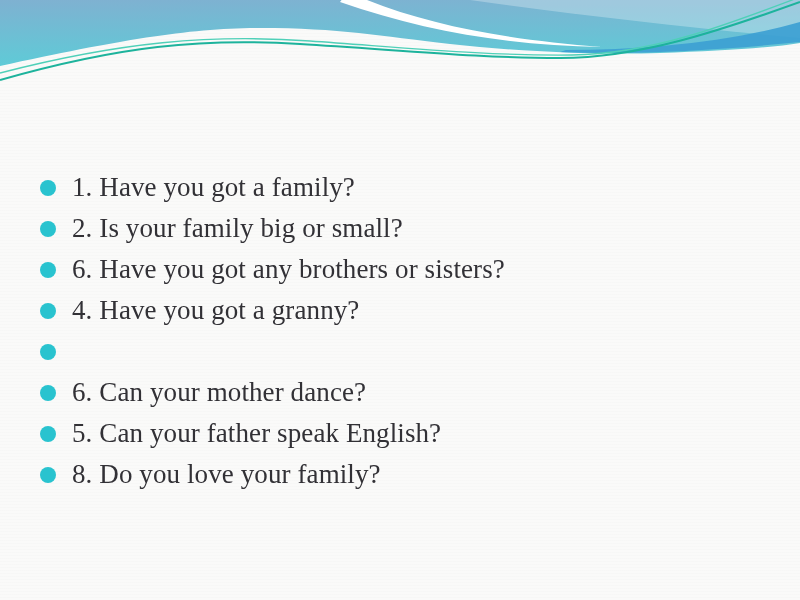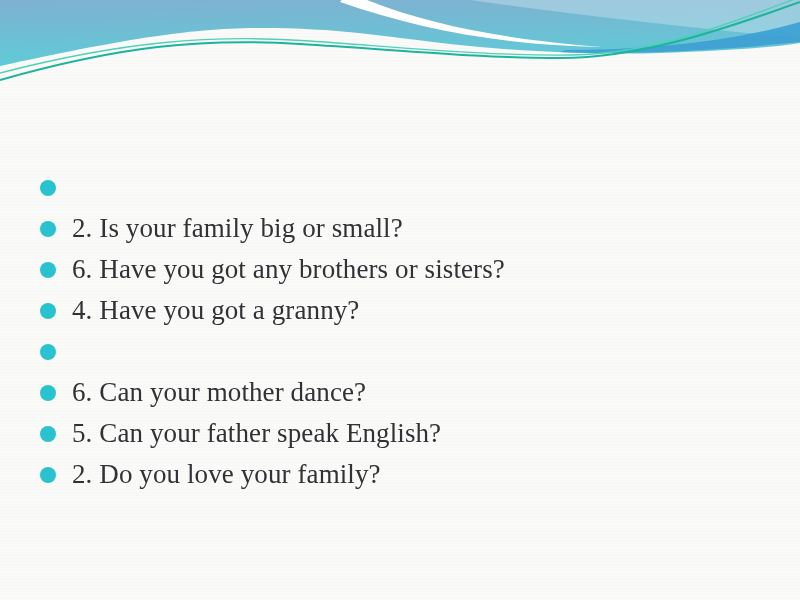--- a/index.html
+++ b/index.html
@@ -97,20 +97,21 @@
       <path d="M0,73 C120,42 210,34 310,41 C410,48 490,56 572,55
                C650,54 724,26 800,-3" fill="none" stroke="var(--accent-line-light, #4fd0b8)" stroke-width="1.3"></path>
       <path d="M0,80 C120,46 200,38 300,44 C400,50 480,58 560,58
                C640,58 722,30 800,2" fill="none" stroke="var(--accent-line-dark, #1db39c)" stroke-width="2"></path>
     </svg>
   </div>
 
   <ul class="bullet-list">
   <li class="bullet-row">
     <span class="bullet"></span>
+    <span class="bullet-text">1. Have you got a family?</span>
   </li>
 
   <li class="bullet-row">
     <span class="bullet"></span>
     <span class="bullet-text">2. Is your family big or small?</span>
   </li>
 
   <li class="bullet-row">
     <span class="bullet"></span>
     <span class="bullet-text">6. Have you got any brothers or sisters?</span>
@@ -130,17 +131,17 @@
     <span class="bullet-text">6. Can your mother dance?</span>
   </li>
 
   <li class="bullet-row">
     <span class="bullet"></span>
     <span class="bullet-text">5. Can your father speak English?</span>
   </li>
 
   <li class="bullet-row">
     <span class="bullet"></span>
-    <span class="bullet-text">2. Do you love your family?</span>
+    <span class="bullet-text">8. Do you love your family?</span>
   </li>
 </ul>
 
 </div>
 
 </body></html>

